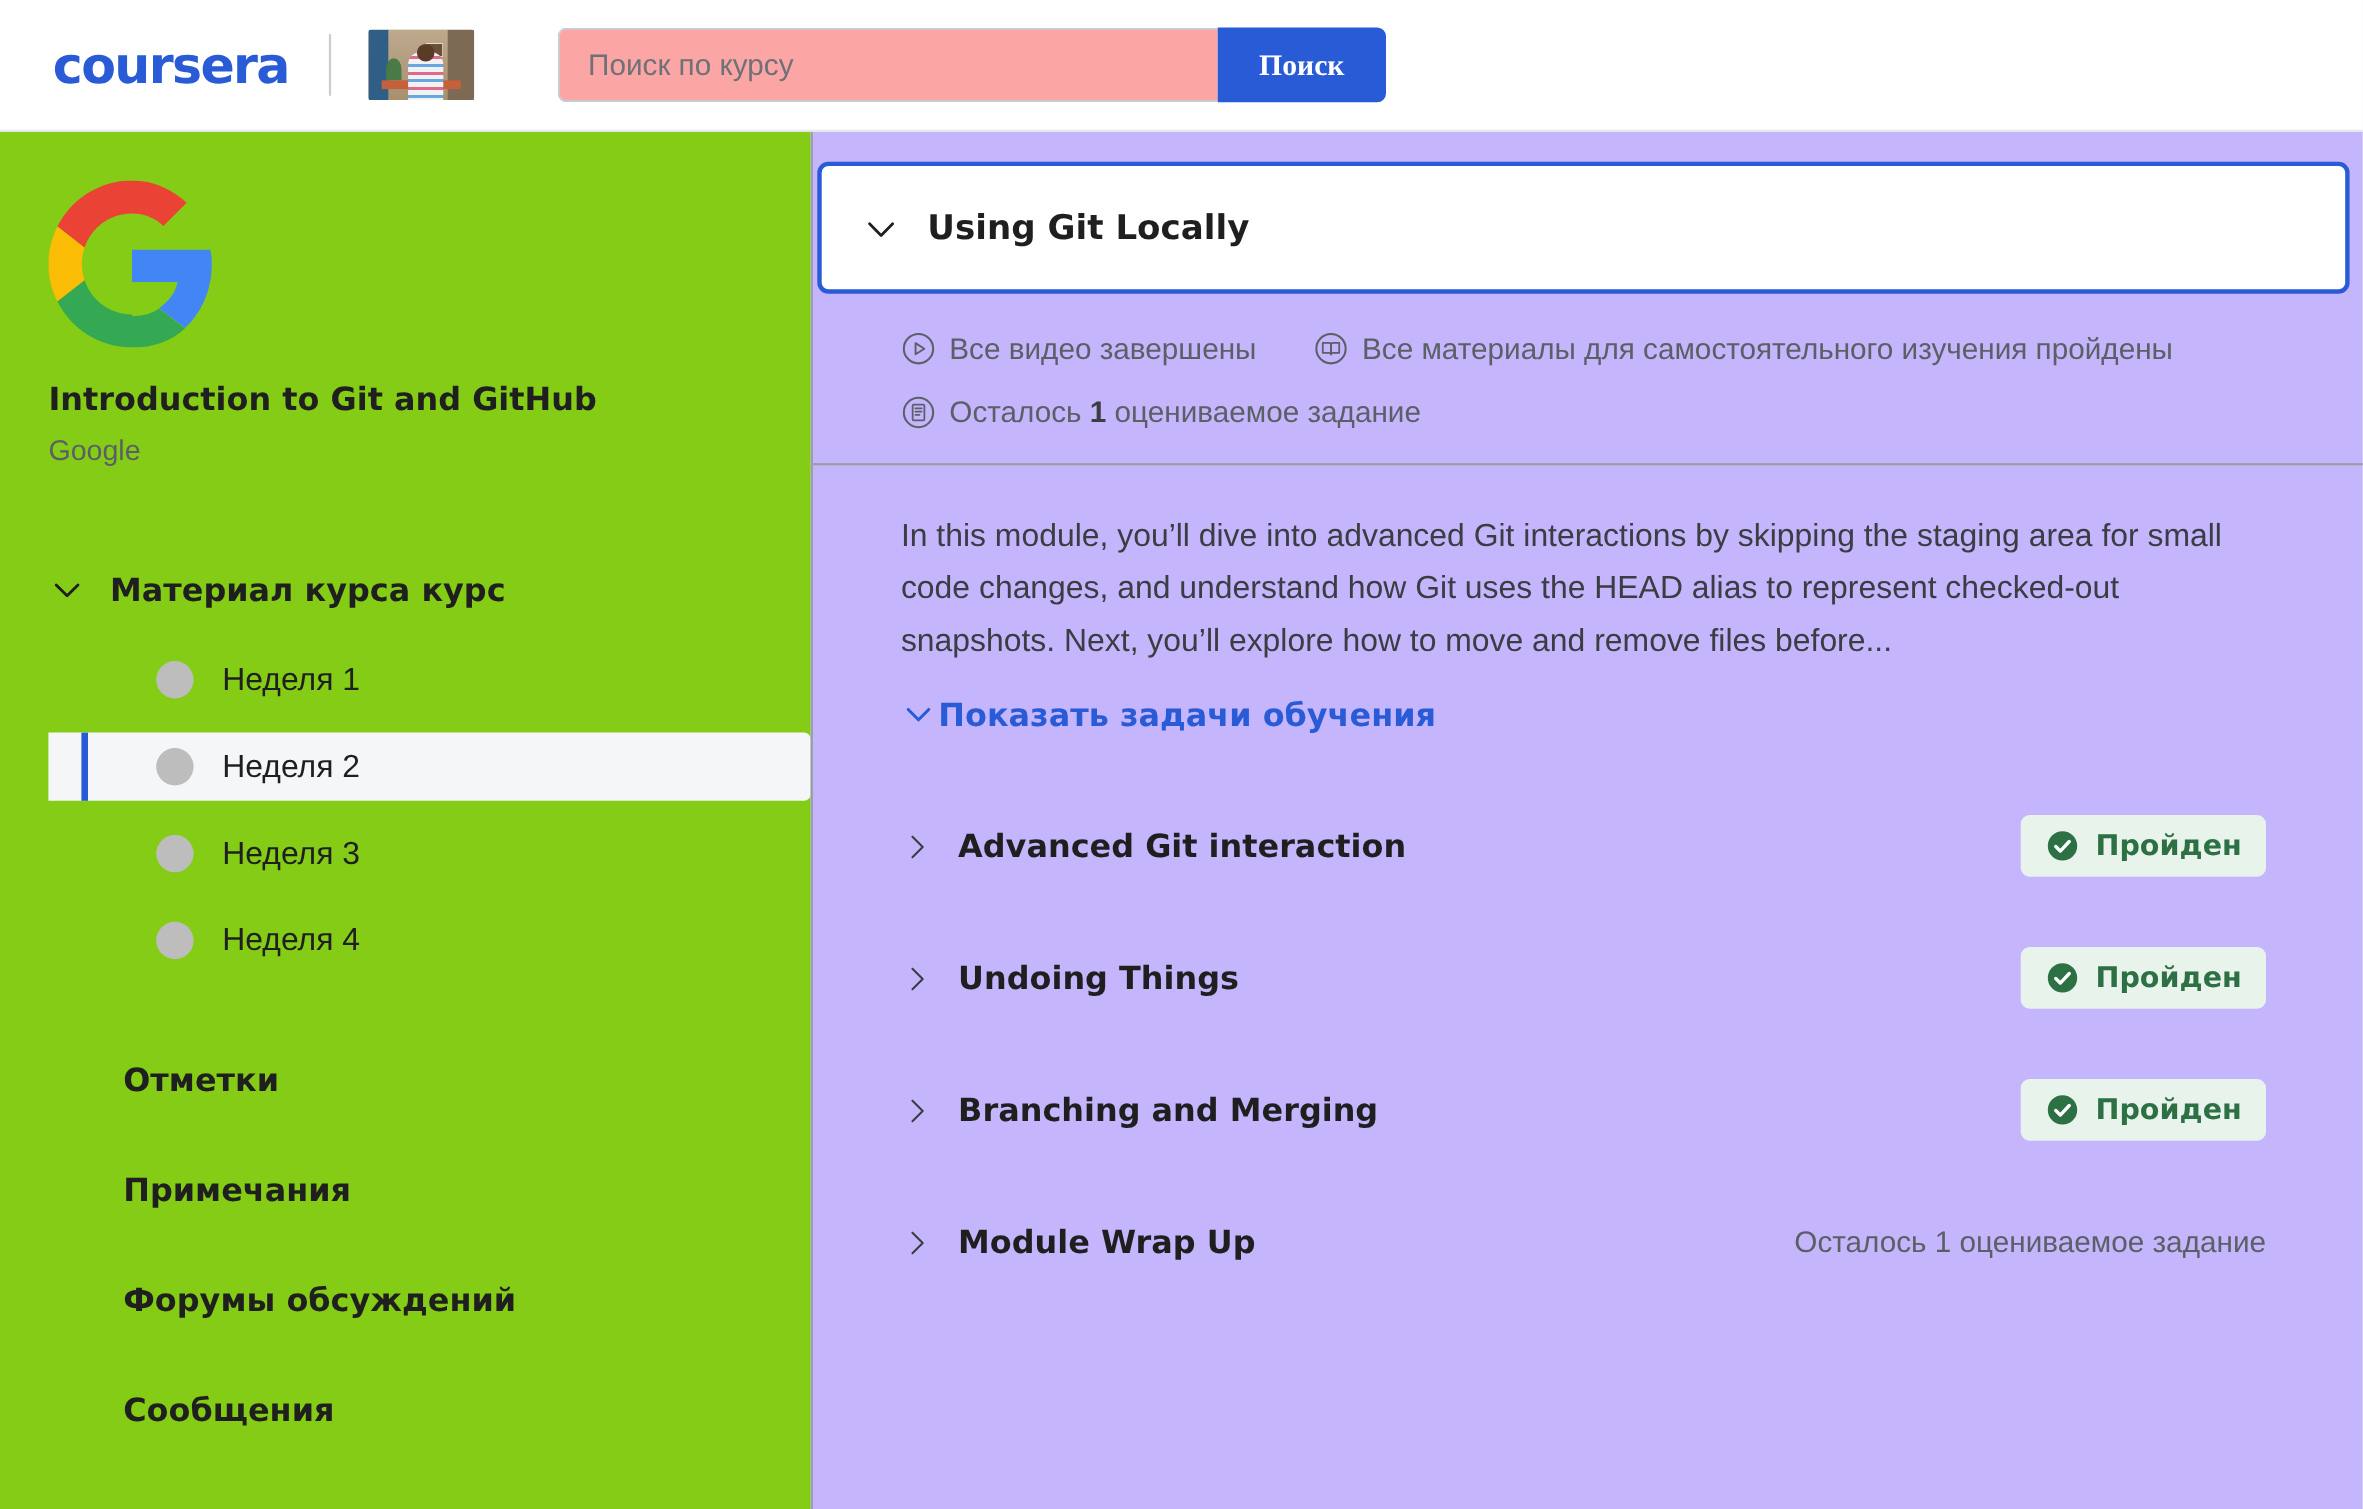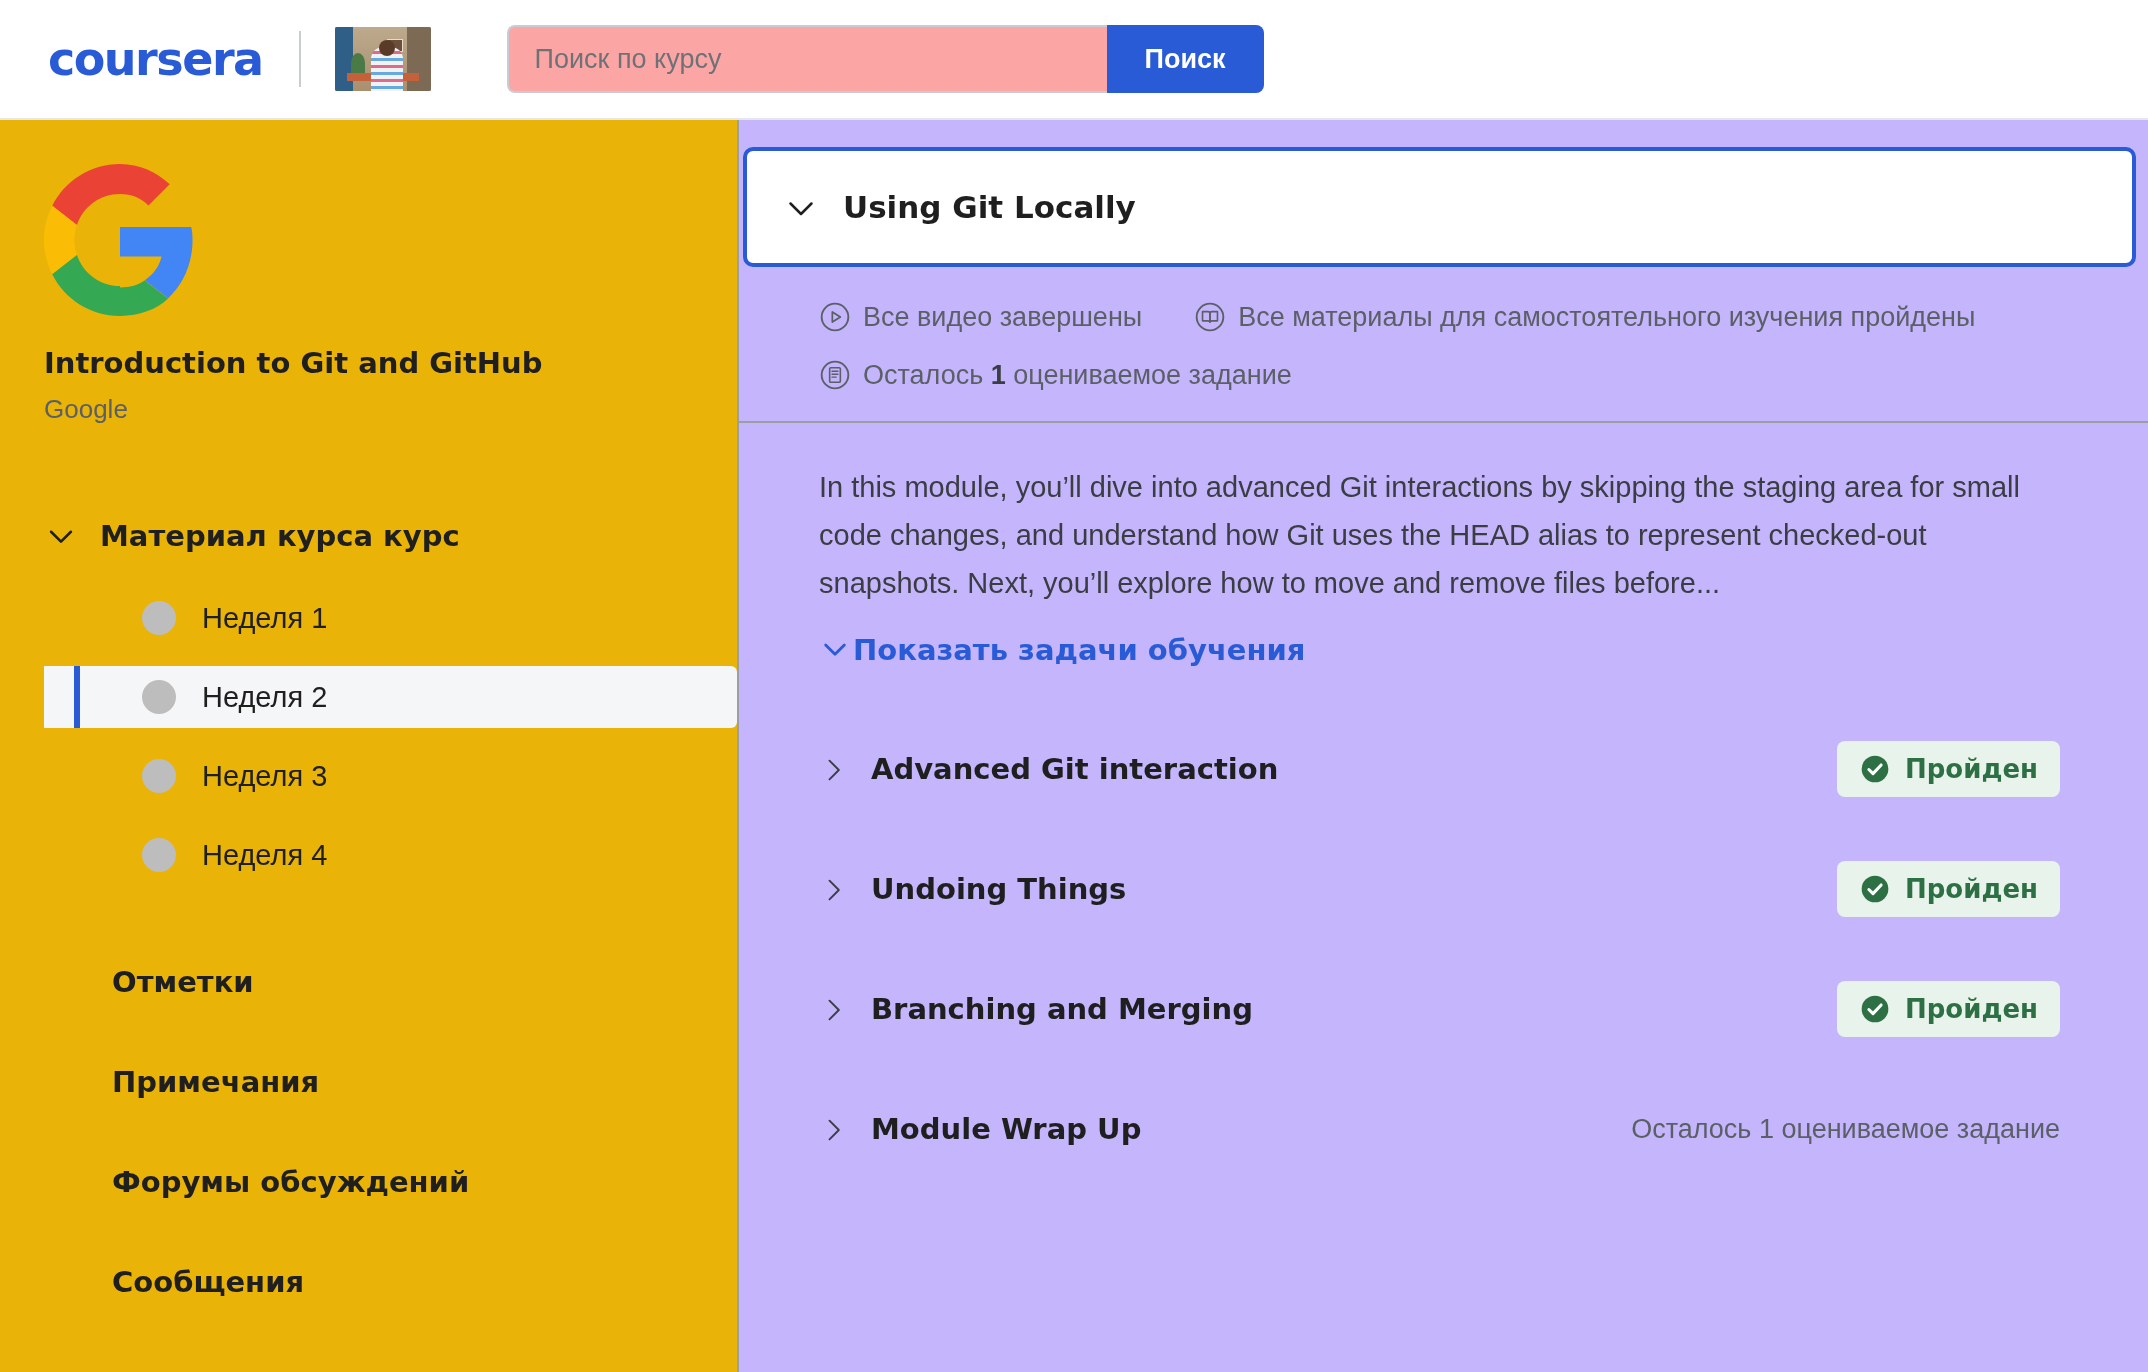--- a/index.html
+++ b/index.html
@@ -69,32 +69,32 @@
   .search-input::placeholder { color: #6e7277; }
   .search-btn {
     border: none;
     background: #2a5bd7;
     color: #fff;
     font-size: 27px;
     font-weight: 700;
     padding: 0 38px;
     border-radius: 0 8px 8px 0;
     cursor: pointer;
-    font-family: Liberation Sans, sans-serif;
+    font-family: Liberation Serif, serif;
   }
 
   
   .body-row { display: flex; height: calc(1372px - 120px); }
 
   
   .sidebar {
     width: 737px;
     flex: 0 0 737px;
     padding: 44px 0 0 44px;
-    background: #eab308;
+    background: #84cc16;
   }
   .g-logo { width: 152px; height: 152px; position: relative; margin-bottom: 30px; }
   .course-title {
     font-size: 29px; font-weight: 700; color: #1f1f1f;
     font-family: "DejaVu Sans", sans-serif;
     margin-bottom: 14px;
   }
   .course-partner { font-size: 26px; color: #5b5f66; margin-bottom: 94px; }
 
   .section-head {

